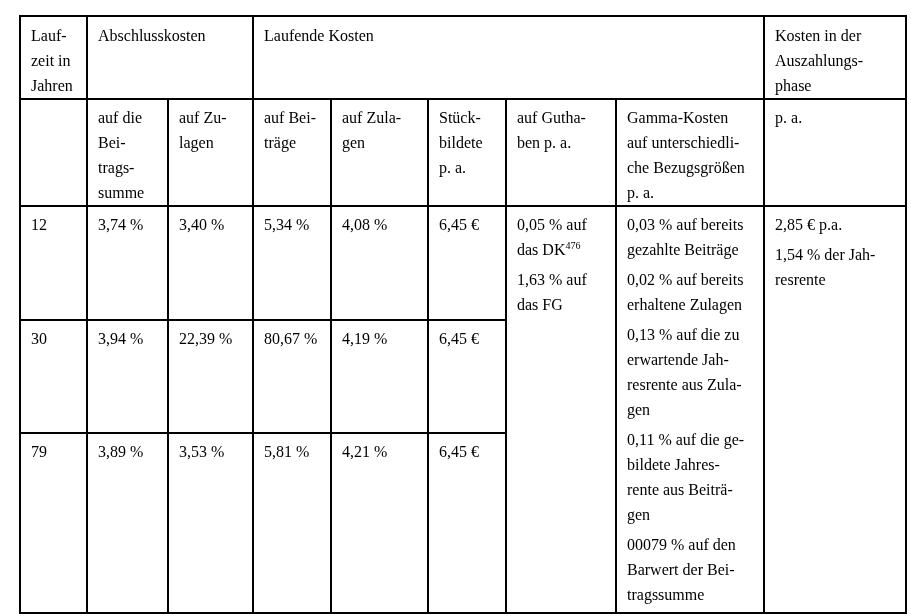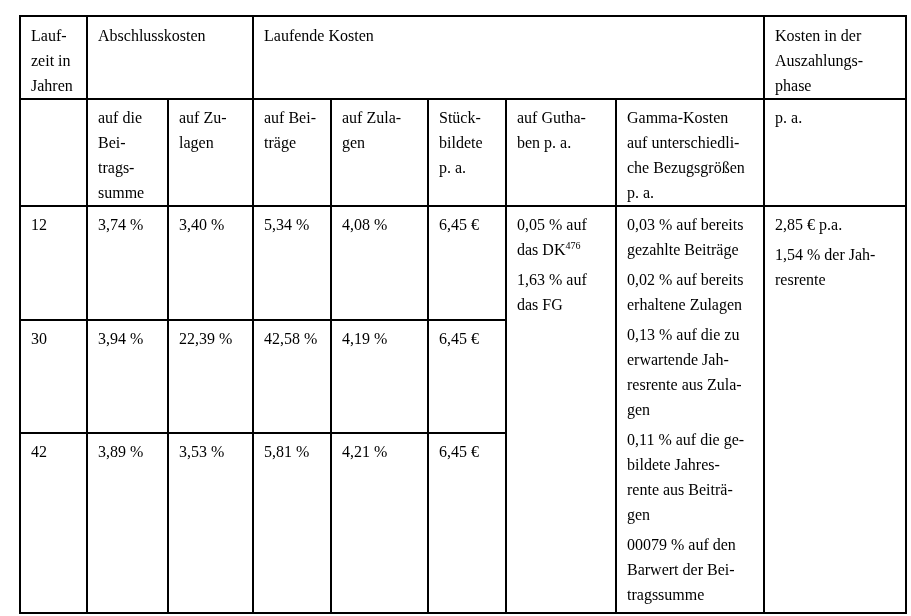--- a/index.html
+++ b/index.html
@@ -128,27 +128,27 @@
           <p class="para ml">2,85 € p.a.</p>
           <p class="para ml">1,54 % der Jah-
 resrente</p>
         </td>
       </tr>
 
       <tr style="height:104px">
         <td>30</td>
         <td>3,94 %</td>
         <td>22,39 %</td>
-        <td>42,58 %</td>
+        <td>80,67 %</td>
         <td>4,19 %</td>
         <td>6,45 €</td>
       </tr>
 
       <tr style="height:166px">
-        <td>42</td>
+        <td>79</td>
         <td>3,89 %</td>
         <td>3,53 %</td>
         <td>5,81 %</td>
         <td>4,21 %</td>
         <td>6,45 €</td>
       </tr>
     </tbody>
   </table>
 
 </div>

